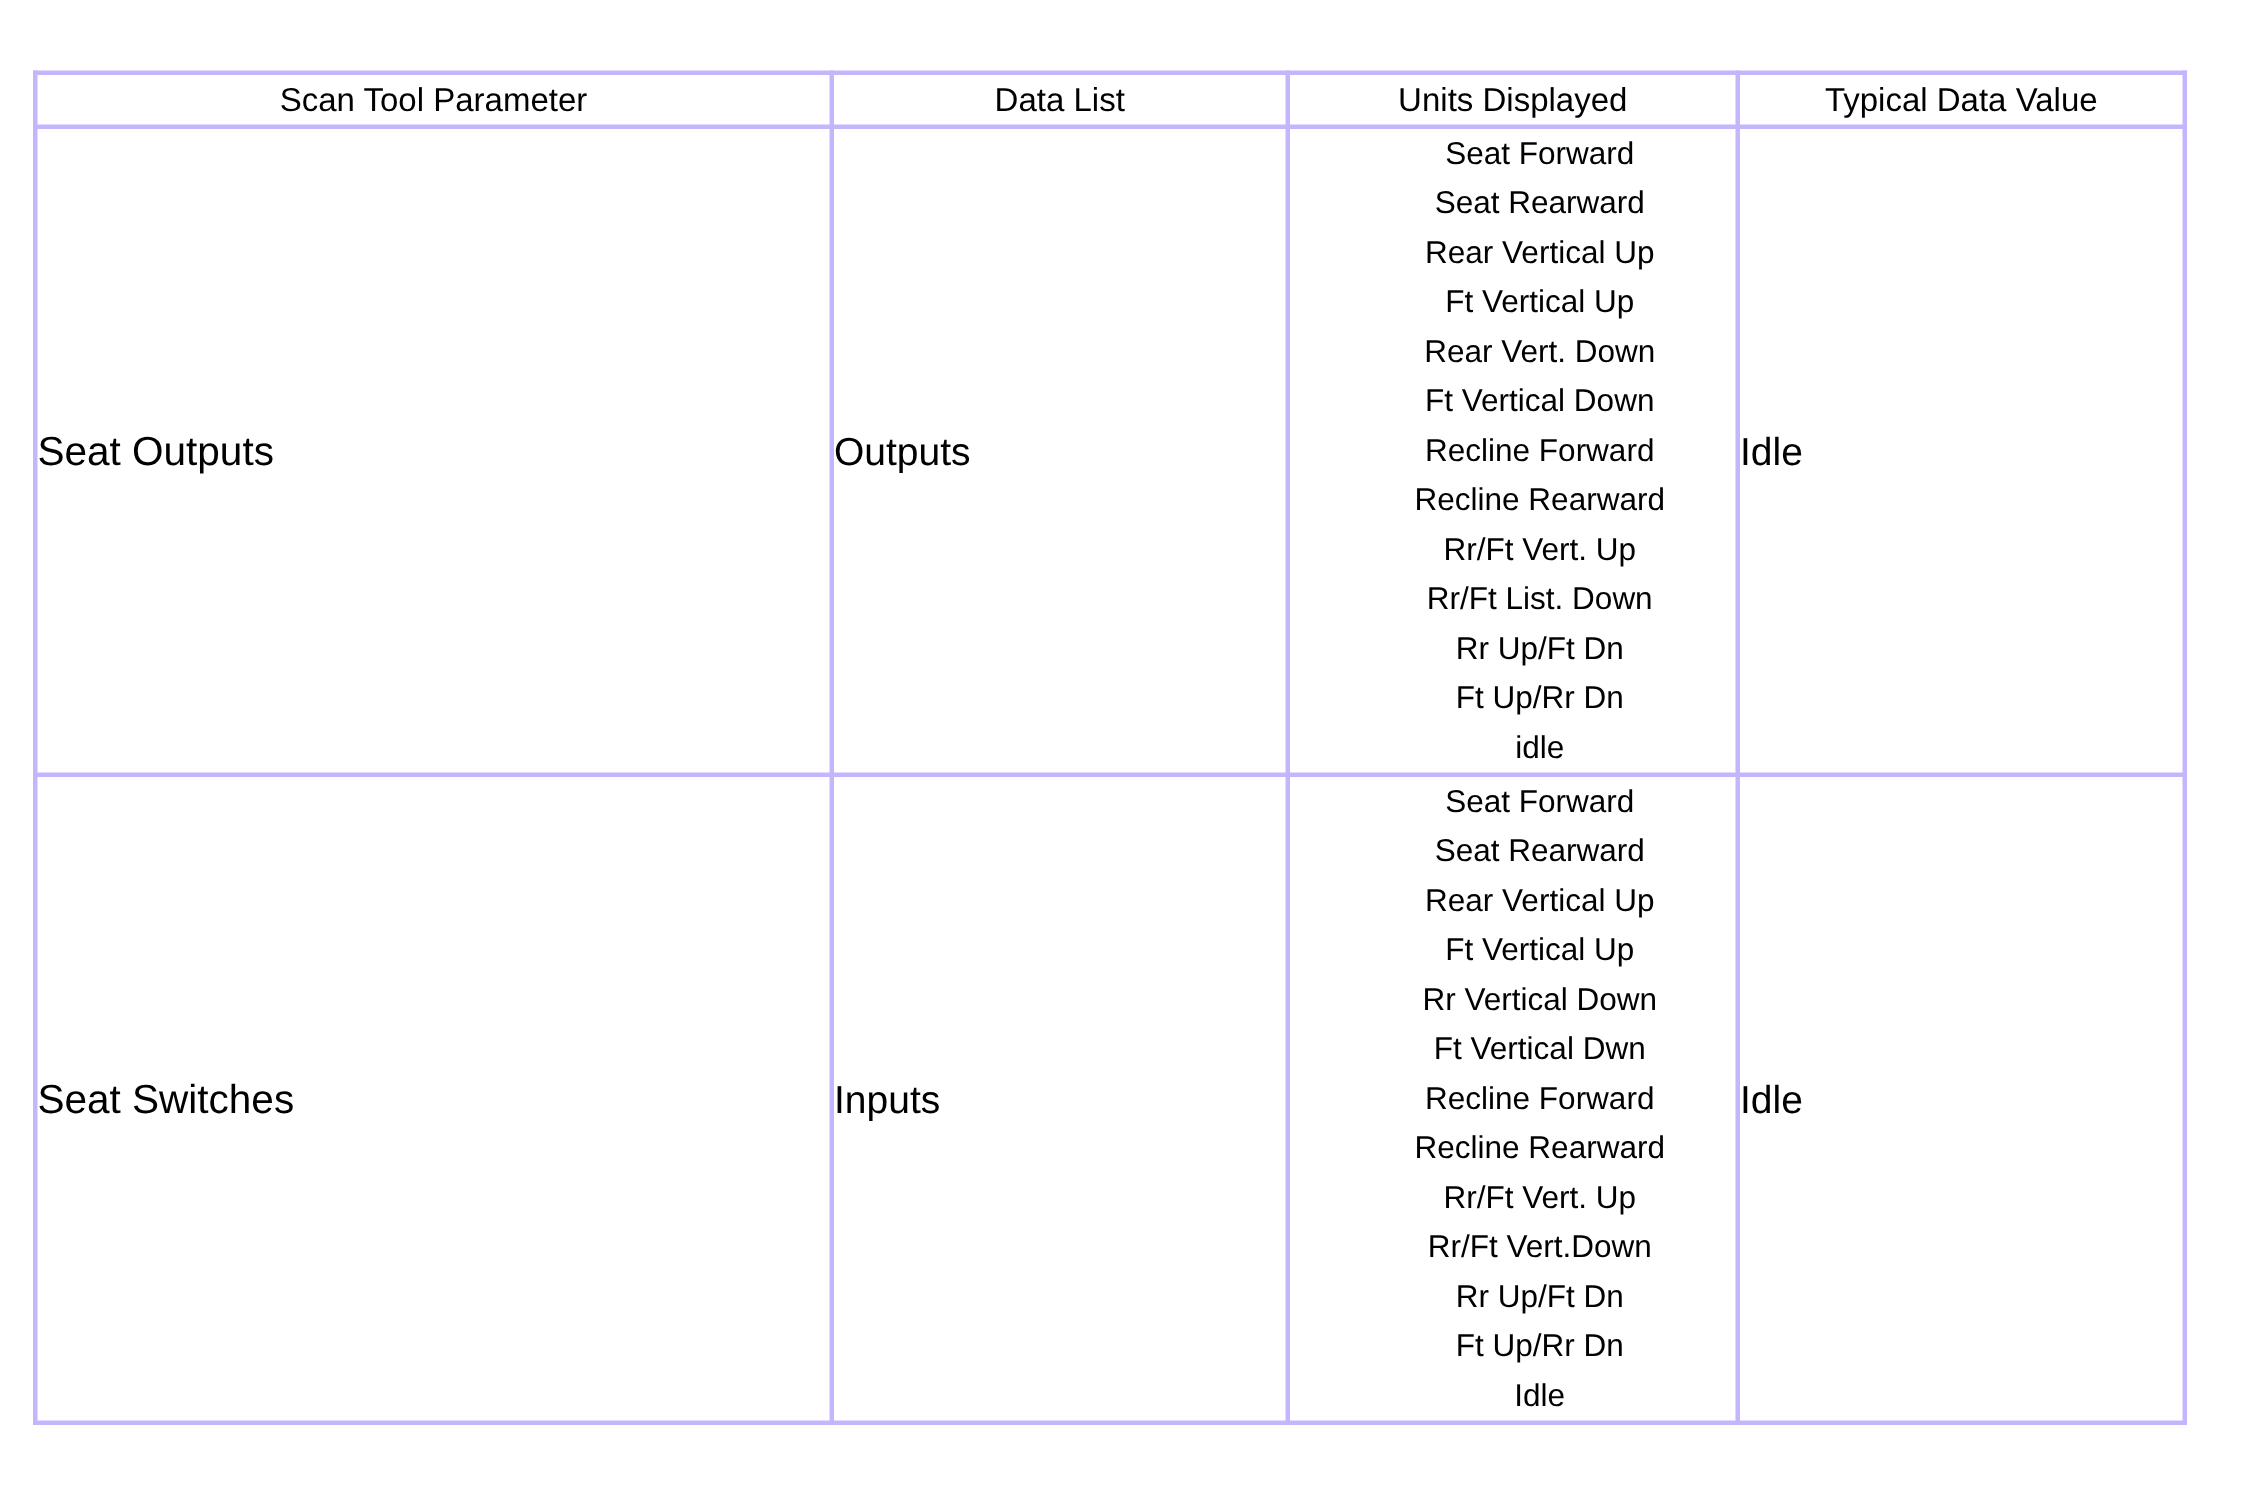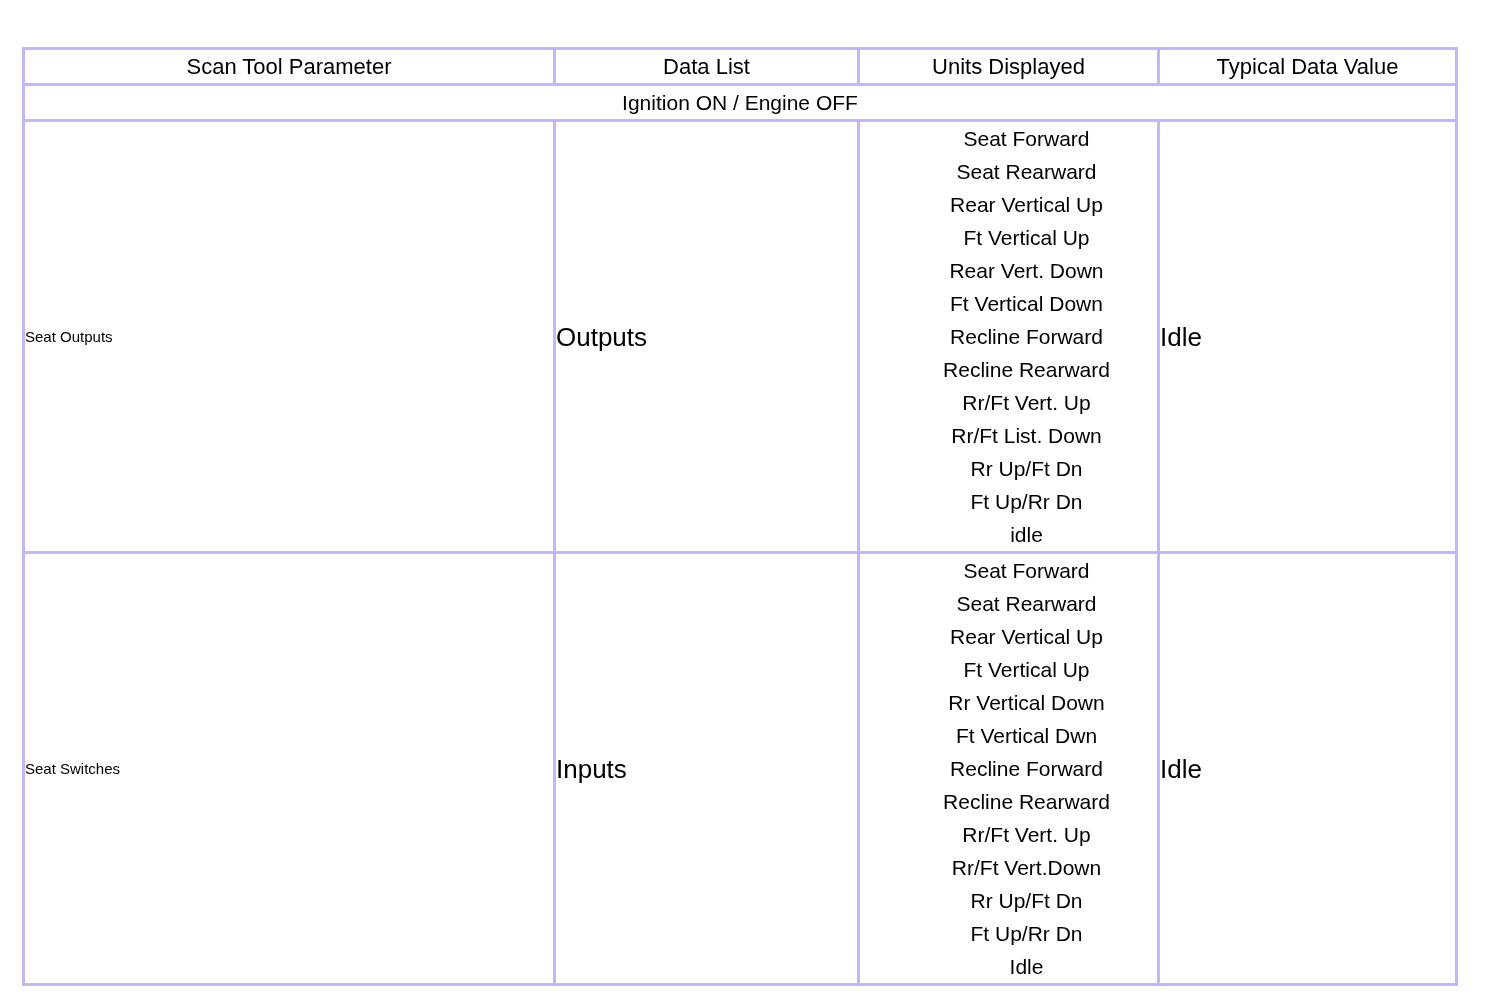--- a/index.html
+++ b/index.html
@@ -68,21 +68,21 @@
     height: 33px;
     text-align: center;
     font-size: 21px;
     font-weight: bold;
     line-height: 24px;
   }
 
   .cell-param {
     text-align: left;
     padding-left: 18px;
-    font-size: 15px;
+    font-size: 27px;
     line-height: 26px;
   }
   .cell-center {
     text-align: left;
     font-size: 26px;
     line-height: 26px;
   }
 
   .cell-units {
     text-align: center;
@@ -123,23 +123,20 @@
       <tr>
         <th class="hdr-cell">Scan Tool Parameter</th>
         <th class="hdr-cell">Data List</th>
         <th class="hdr-cell">Units Displayed</th>
         <th class="hdr-cell">Typical Data Value</th>
       </tr>
     </thead>
 
     <tbody>
 
-      <tr>
-        <td class="section-cell" colspan="4">Ignition ON / Engine OFF</td>
-      </tr>
 
       <tr class="row-outputs">
         <td class="cell-param">Seat Outputs</td>
         <td class="cell-center">Outputs</td>
         <td class="cell-units">
           <ul class="units-list">
             <li>Seat Forward</li>
             <li>Seat Rearward</li>
             <li>Rear Vertical Up</li>
             <li>Ft Vertical Up</li>

